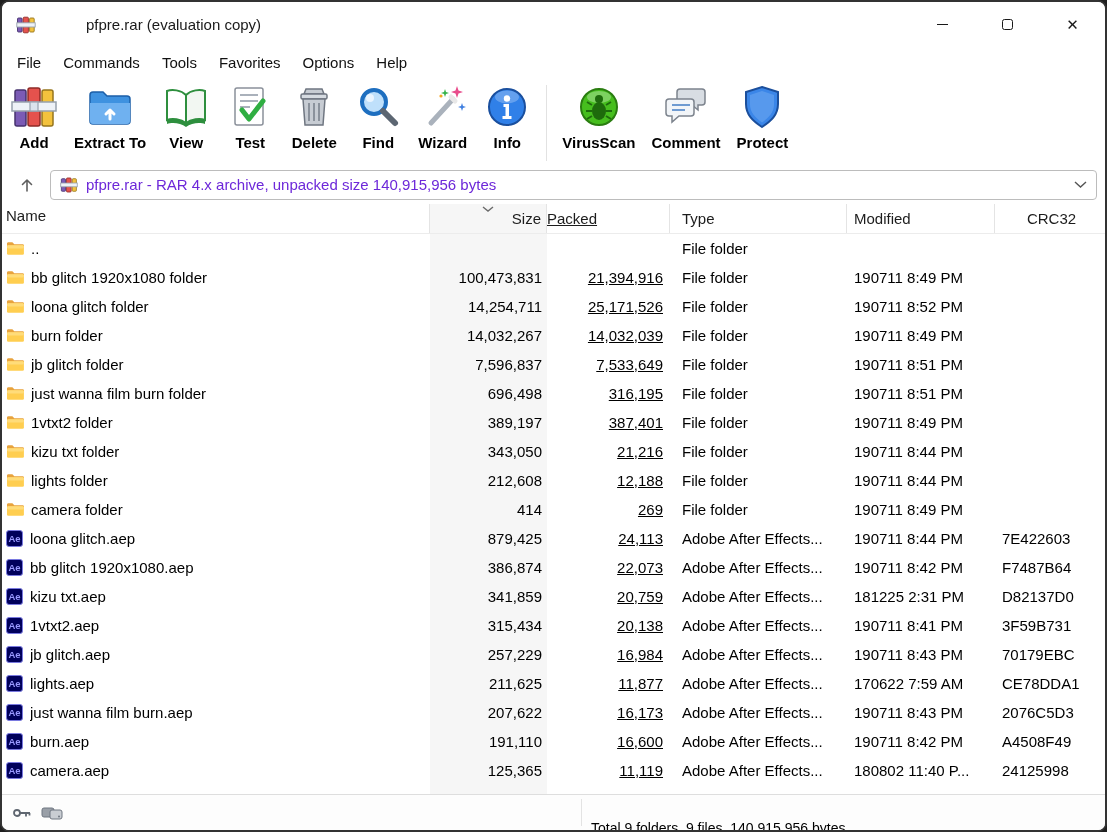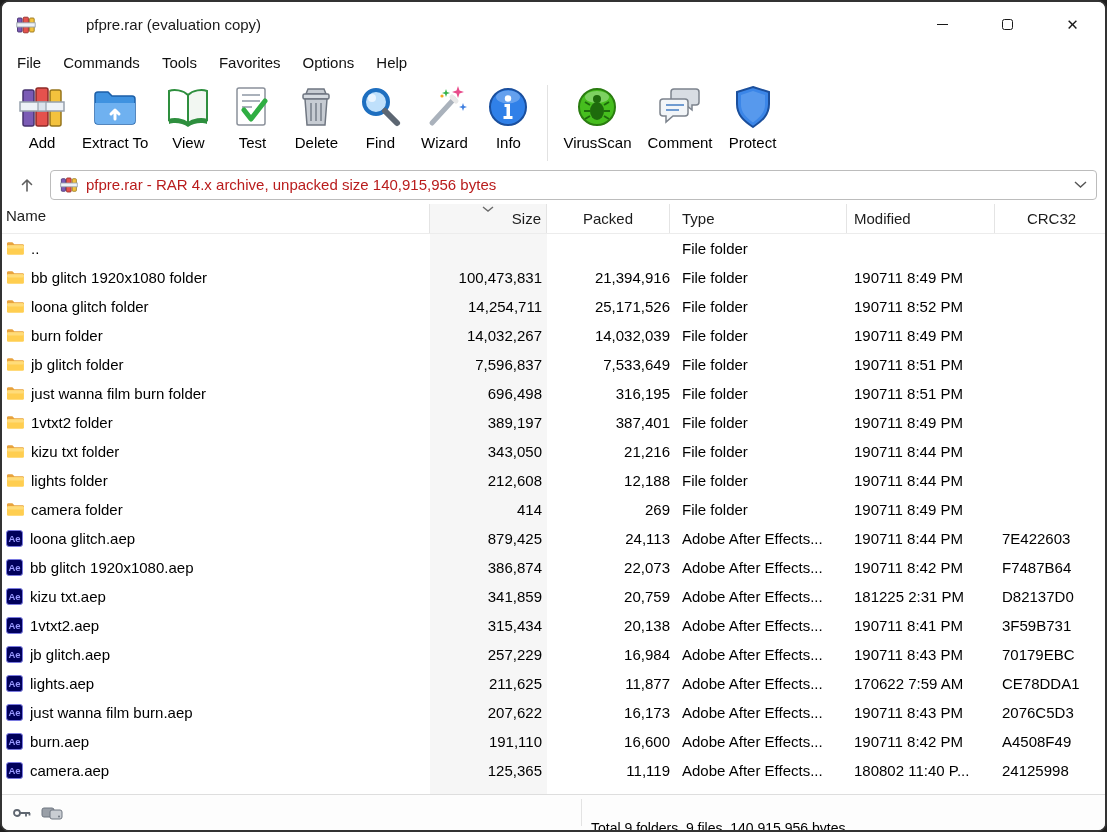--- a/index.html
+++ b/index.html
@@ -15,49 +15,49 @@
   .win-btn{width:65px;display:flex;align-items:center;justify-content:center;color:#191919;font-size:16px;}
   .glyph-min{display:block;width:11px;height:1.4px;background:#191919;}
   .glyph-max{display:block;width:11px;height:11px;border:1.4px solid #191919;border-radius:2.5px;}
   .glyph-close{font-size:15px;line-height:1;}
 
   
   .menubar{height:31px;flex:0 0 auto;display:flex;align-items:center;padding-left:4px;}
   .menu-item{padding:4px 11px;font-size:15px;color:#111;cursor:default;}
 
   
-  .toolbar{height:89px;flex:0 0 auto;display:flex;align-items:flex-start;padding:3px 0 0 8px;}
+  .toolbar{height:89px;flex:0 0 auto;display:flex;align-items:flex-start;padding:3px 0 0 0;font-weight:bold;}
   .tool-btn{display:flex;flex-direction:column;align-items:center;padding:2px 8px;min-width:62px;}
   .tool-icon{width:48px;height:48px;display:block;margin-bottom:3px;}
   .tool-label{font-size:15px;color:#000;white-space:nowrap;}
   .tool-sep{width:1px;align-self:stretch;background:#e2e2e2;margin:4px 7px 6px;}
 
   
   .addressbar{height:37px;flex:0 0 auto;display:flex;align-items:center;padding:0 8px 2px 6px;gap:4px;}
   .up-btn{width:38px;height:30px;display:flex;align-items:center;justify-content:center;border-radius:4px;}
   .address-combo{flex:1;height:30px;border:1px solid #bcbcbc;border-radius:4px;display:flex;
     align-items:center;padding:0 9px;gap:8px;background:#fff;}
-  .address-text{font-size:15px;color:#b91c1c;white-space:nowrap;overflow:hidden;}
+  .address-text{font-size:15px;color:#6d28d9;white-space:nowrap;overflow:hidden;}
   .combo-chevron{margin-left:auto;display:flex;align-items:center;}
 
   
   .list-area{flex:1;position:relative;overflow:hidden;background:#fff;}
   .size-stripe{position:absolute;left:428px;top:0;width:117px;bottom:0;background:#f6f6f6;z-index:0;}
   .header-row{display:flex;height:30px;position:relative;z-index:1;border-bottom:1px solid #ececec;
     align-items:stretch;}
   .hcell{display:flex;align-items:flex-end;padding-bottom:6px;font-size:15px;color:#1c1c1c;
     border-right:1px solid #e4e4e4;white-space:nowrap;overflow:hidden;}
   .hcell:last-child{border-right:none;}
   .rows{position:relative;z-index:1;}
   .row{display:flex;height:29px;align-items:center;font-size:15px;color:#000;}
   .cell{white-space:nowrap;overflow:hidden;}
 
   .c-name{width:428px;padding-left:4px;display:flex;align-items:center;gap:7px;}
   .c-size{width:117px;justify-content:flex-end;text-align:right;padding-right:5px;}
-  .c-packed{width:123px;justify-content:center;text-align:right;}
+  .c-packed{width:123px;justify-content:flex-start;text-align:right;padding-right:7px;text-decoration:underline;}
   .c-type{width:177px;padding-left:12px;}
   .c-mod{width:148px;padding-left:7px;}
   .c-crc{width:106px;padding-left:7px;justify-content:center;}
   .hcell.c-size{position:relative;}
   .sort-caret{position:absolute;top:2px;left:50%;transform:translateX(-50%);}
 
   .ico{flex:0 0 auto;}
   .aep-ico{width:17px;height:17px;background:var(--aep-bg,#00005B);color:var(--aep-text,#9999FF);
     border:1px solid #7a7ae0;border-radius:3px;font-size:9.5px;font-weight:700;
     display:inline-flex;align-items:center;justify-content:center;}

